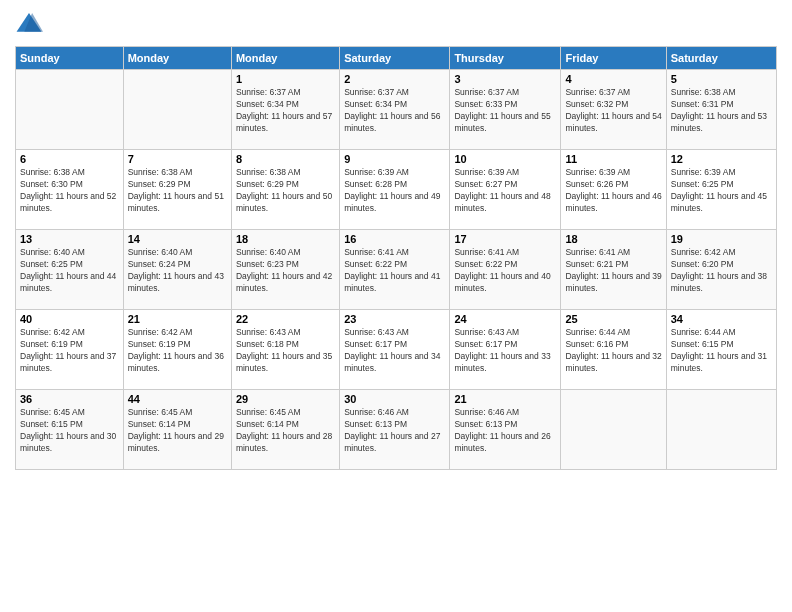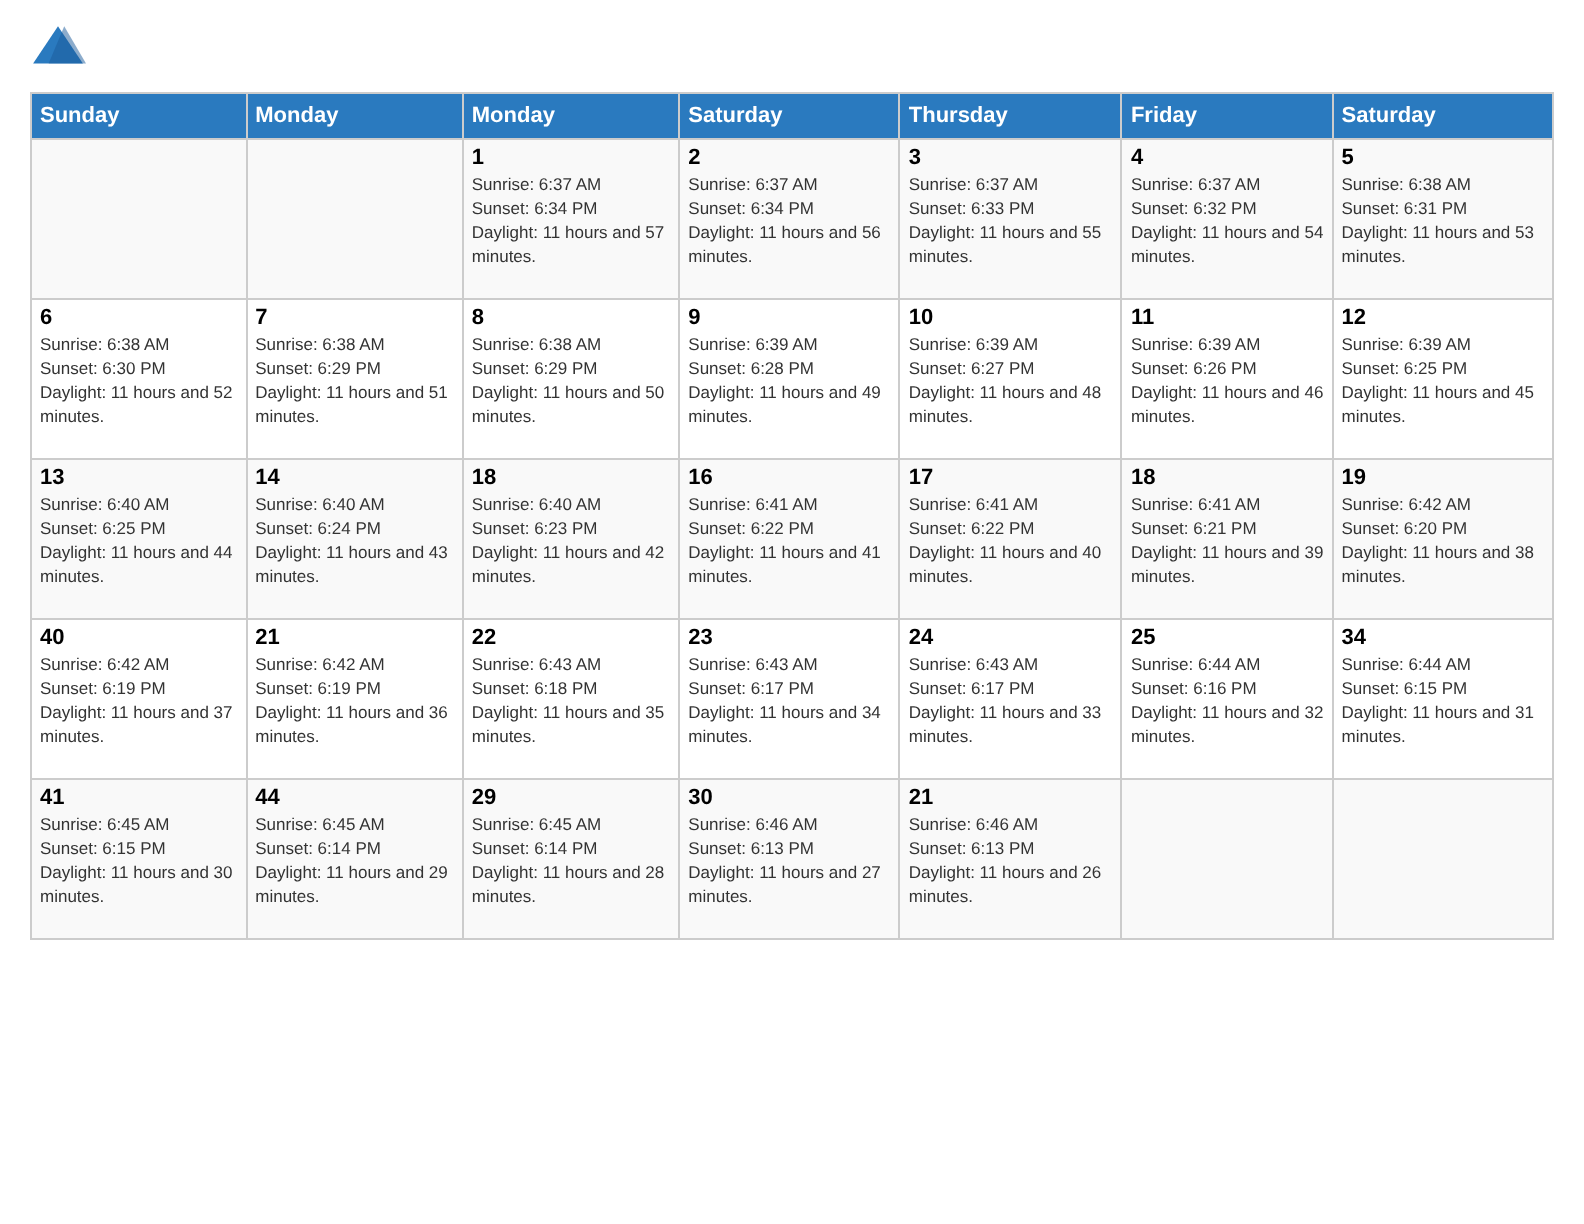--- a/index.html
+++ b/index.html
@@ -238,21 +238,21 @@
             <span class="day-num">25</span>
             <div class="day-info">Sunrise: 6:44 AM<br>Sunset: 6:16 PM<br>Daylight: 11 hours and 32 minutes.</div>
           </td>
           <td>
             <span class="day-num">34</span>
             <div class="day-info">Sunrise: 6:44 AM<br>Sunset: 6:15 PM<br>Daylight: 11 hours and 31 minutes.</div>
           </td>
         </tr>
         <tr>
           <td>
-            <span class="day-num">41</span>
+            <span class="day-num">36</span>
             <div class="day-info">Sunrise: 6:45 AM<br>Sunset: 6:15 PM<br>Daylight: 11 hours and 30 minutes.</div>
           </td>
           <td>
             <span class="day-num">44</span>
             <div class="day-info">Sunrise: 6:45 AM<br>Sunset: 6:14 PM<br>Daylight: 11 hours and 29 minutes.</div>
           </td>
           <td>
             <span class="day-num">29</span>
             <div class="day-info">Sunrise: 6:45 AM<br>Sunset: 6:14 PM<br>Daylight: 11 hours and 28 minutes.</div>
           </td>

